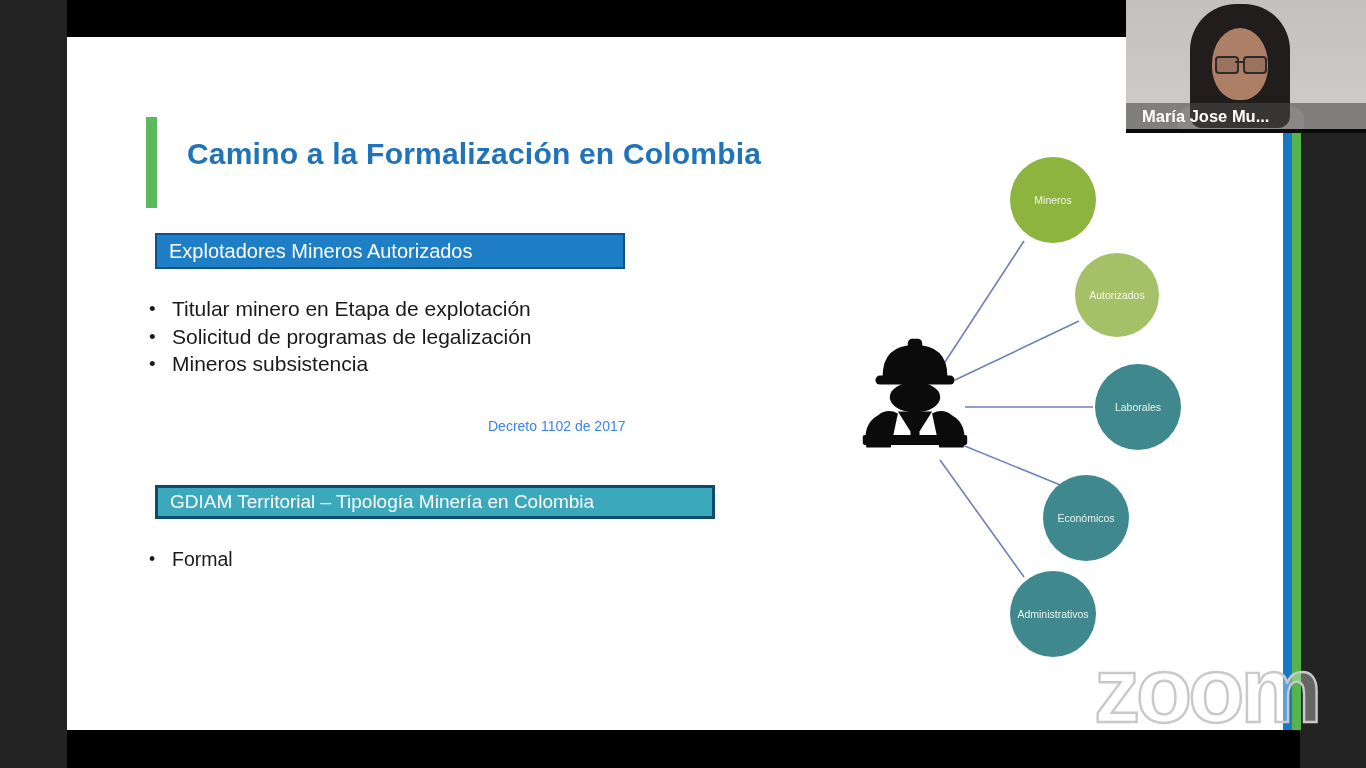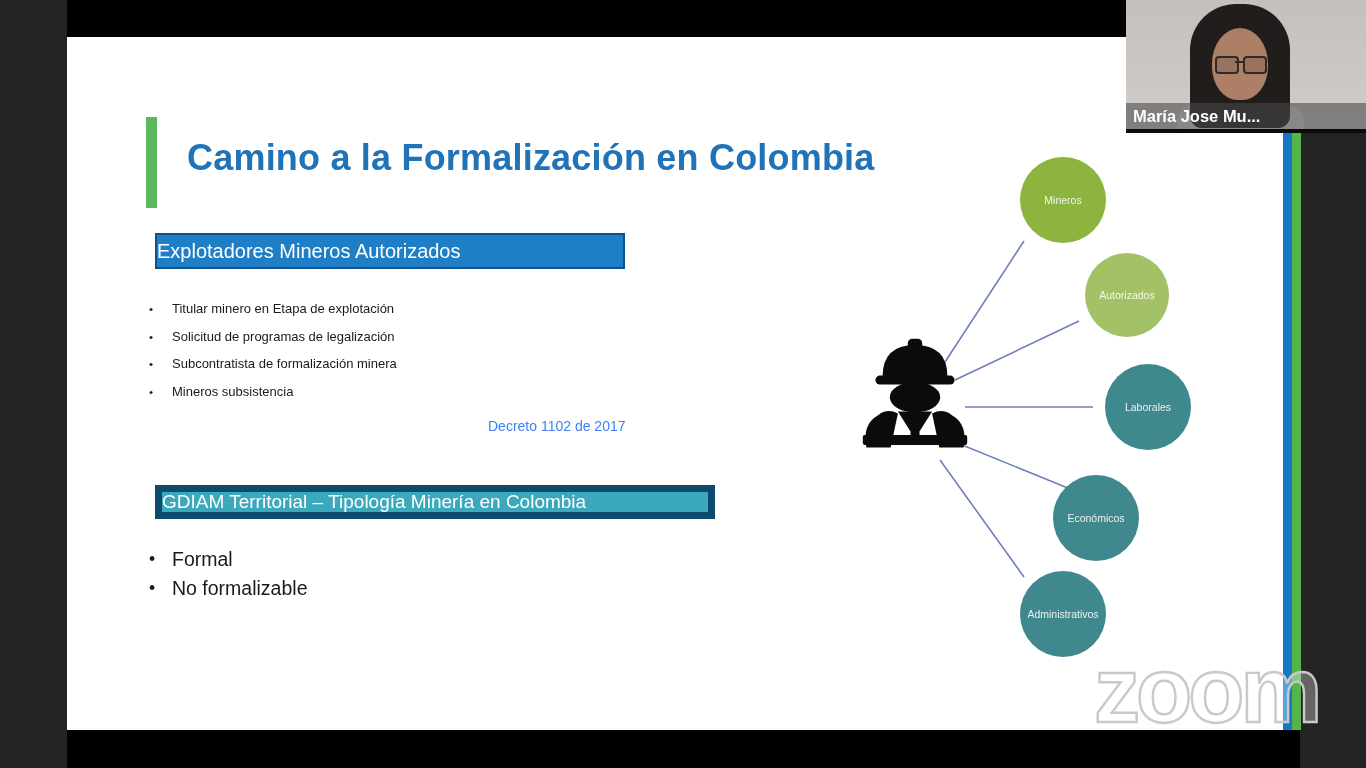--- a/index.html
+++ b/index.html
@@ -11,60 +11,60 @@
   .abs { position:absolute; }
 
   
   #screen-share { left:67px; top:0; width:1233px; height:768px; background:#000; }
   #slide { left:67px; top:37px; width:1216px; height:693px; background:#ffffff; }
   #stripe-blue  { left:1283px; top:37px; width:9px;  height:693px; }
   #stripe-green { left:1292px; top:37px; width:9px;  height:693px; }
 
   
   #accent-bar { left:79px; top:80px; width:11px; height:91px; }
-  #slide-title { left:120px; top:100px; font-size:36px; font-weight:bold; letter-spacing:0.2px; }
+  #slide-title { left:120px; top:100px; font-size:30px; font-weight:bold; letter-spacing:0.2px; }
 
-  .hdr-box { color:#fff; box-sizing:border-box; display:flex; align-items:center; padding-left:0; }
+  .hdr-box { color:#fff; box-sizing:border-box; display:flex; align-items:center; padding-left:12px; }
   #hdr1 { left:88px; top:196px; width:470px; height:36px; border:2px solid #11518b; font-size:20px; }
-  #hdr2 { left:88px; top:448px; width:560px; height:34px; border:7px solid #0c4a6e; font-size:19px; }
+  #hdr2 { left:88px; top:448px; width:560px; height:34px; border:3px solid #0c4a6e; font-size:19px; }
 
   ul.bullets { list-style:none; margin:0; padding:0; color:#1a1a1a; }
   ul.bullets li { position:relative; padding-left:25px; }
   ul.bullets li::before { content:"•"; position:absolute; left:2px; font-size:0.9em; }
-  #list1 { left:80px; top:258px; font-size:13px; }
+  #list1 { left:80px; top:258px; font-size:21px; }
   #list1 li { line-height:27.6px; }
   #list2 { left:80px; top:508px; font-size:19.5px; }
   #list2 li { line-height:28.5px; }
   #decree-note { left:421px; top:381px; font-size:14px; color:#3b82f6; }
 
   
   #diagram-lines { left:0; top:0; pointer-events:none; }
   .node { border-radius:50%; display:flex; align-items:center; justify-content:center;
-          color:rgba(255,255,255,0.88); font-size:10.5px; text-align:center;margin-left:10px; }
+          color:rgba(255,255,255,0.88); font-size:10.5px; text-align:center; }
   #node-0 { left:943px;  top:120px; width:86px; height:86px; }
   #node-1 { left:1008px; top:216px; width:84px; height:84px; }
   #node-2 { left:1028px; top:327px; width:86px; height:86px; }
   #node-3 { left:976px; top:438px; width:86px; height:86px; }
   #node-4 { left:943px;  top:534px; width:86px; height:86px; }
   #worker-icon { left:787px; top:299px; }
 
   
   #watermark { left:1090px; top:645px; }
   #watermark text { font-family:"Liberation Sans", sans-serif; font-weight:bold; letter-spacing:-4px; }
 
   
   #webcam { left:1126px; top:0; width:240px; height:133px; background:linear-gradient(#c3c0bd,#cfccc9); overflow:hidden; }
   #cam-shirt { left:52px; top:106px; width:126px; height:27px; background:#e4e1de; border-radius:14px 14px 0 0; }
   #cam-hair  { left:64px; top:4px; width:100px; height:124px; background:#211d1c; border-radius:46px 46px 12px 12px; }
   #cam-face  { left:86px; top:28px; width:56px; height:72px; background:#ad7f66; border-radius:50% 50% 46% 46%; }
   .lens { top:56px; width:20px; height:14px; border:2px solid #2f2a28; border-radius:4px; background:rgba(120,95,80,0.35); }
   #lens-l { left:89px; } #lens-r { left:117px; }
   #lens-bridge { left:109px; top:61px; width:8px; height:2px; background:#2f2a28; }
   #cam-namebar { left:0; top:103px; width:240px; height:26px; background:rgba(72,72,72,0.58);
-                 color:#fff; font-size:16.5px; font-weight:bold; line-height:26px; padding-left:7px; box-sizing:border-box; }
+                 color:#fff; font-size:16.5px; font-weight:bold; line-height:26px; padding-left:16px; box-sizing:border-box; }
   #cam-bottomstrip { left:0; top:129px; width:240px; height:4px; background:#0b0b0b; }
 </style>
 </head>
 <body>
 
 <div id="screen-share" class="abs">
 
   <div id="slide" class="abs" style="left:0;top:37px;">
 
     <svg id="diagram-lines" class="abs" width="1216" height="693">
@@ -77,31 +77,29 @@
 
     <div id="accent-bar" class="abs" style="background-color: rgb(92, 184, 92);"></div>
 
     <div id="slide-title" class="abs" style="color: rgb(33, 115, 184);">Camino a la Formalización en Colombia</div>
 
     <div id="hdr1" class="abs hdr-box" style="background-color: rgb(31, 127, 198);">Explotadores Mineros Autorizados</div>
 
     <ul id="list1" class="abs bullets">
       <li>Titular minero en Etapa de explotación</li>
       <li>Solicitud de programas de legalización</li>
-      <li>Subcontratista de formalización minera</li>
       <li>Mineros subsistencia</li>
     </ul>
 
     <div id="decree-note" class="abs">Decreto 1102 de 2017</div>
 
     <div id="hdr2" class="abs hdr-box" style="background-color: rgb(59, 168, 188);">GDIAM Territorial – Tipología Minería en Colombia</div>
 
     <ul id="list2" class="abs bullets">
       <li>Formal</li>
-      <li>No formalizable</li>
     </ul>
 
     <div id="node-0" class="abs node" style="background-color: rgb(140, 180, 62);">Mineros</div>
     <div id="node-1" class="abs node" style="background-color: rgb(164, 193, 103);">Autorizados</div>
     <div id="node-2" class="abs node" style="background-color: rgb(63, 137, 142);">Laborales</div>
     <div id="node-3" class="abs node" style="background-color: rgb(63, 137, 142);">Económicos</div>
     <div id="node-4" class="abs node" style="background-color: rgb(63, 137, 142);">Administrativos</div>
 
     <svg id="worker-icon" class="abs" width="122" height="126" viewBox="0 0 122 140">
       <g fill="#0b0b0b">

